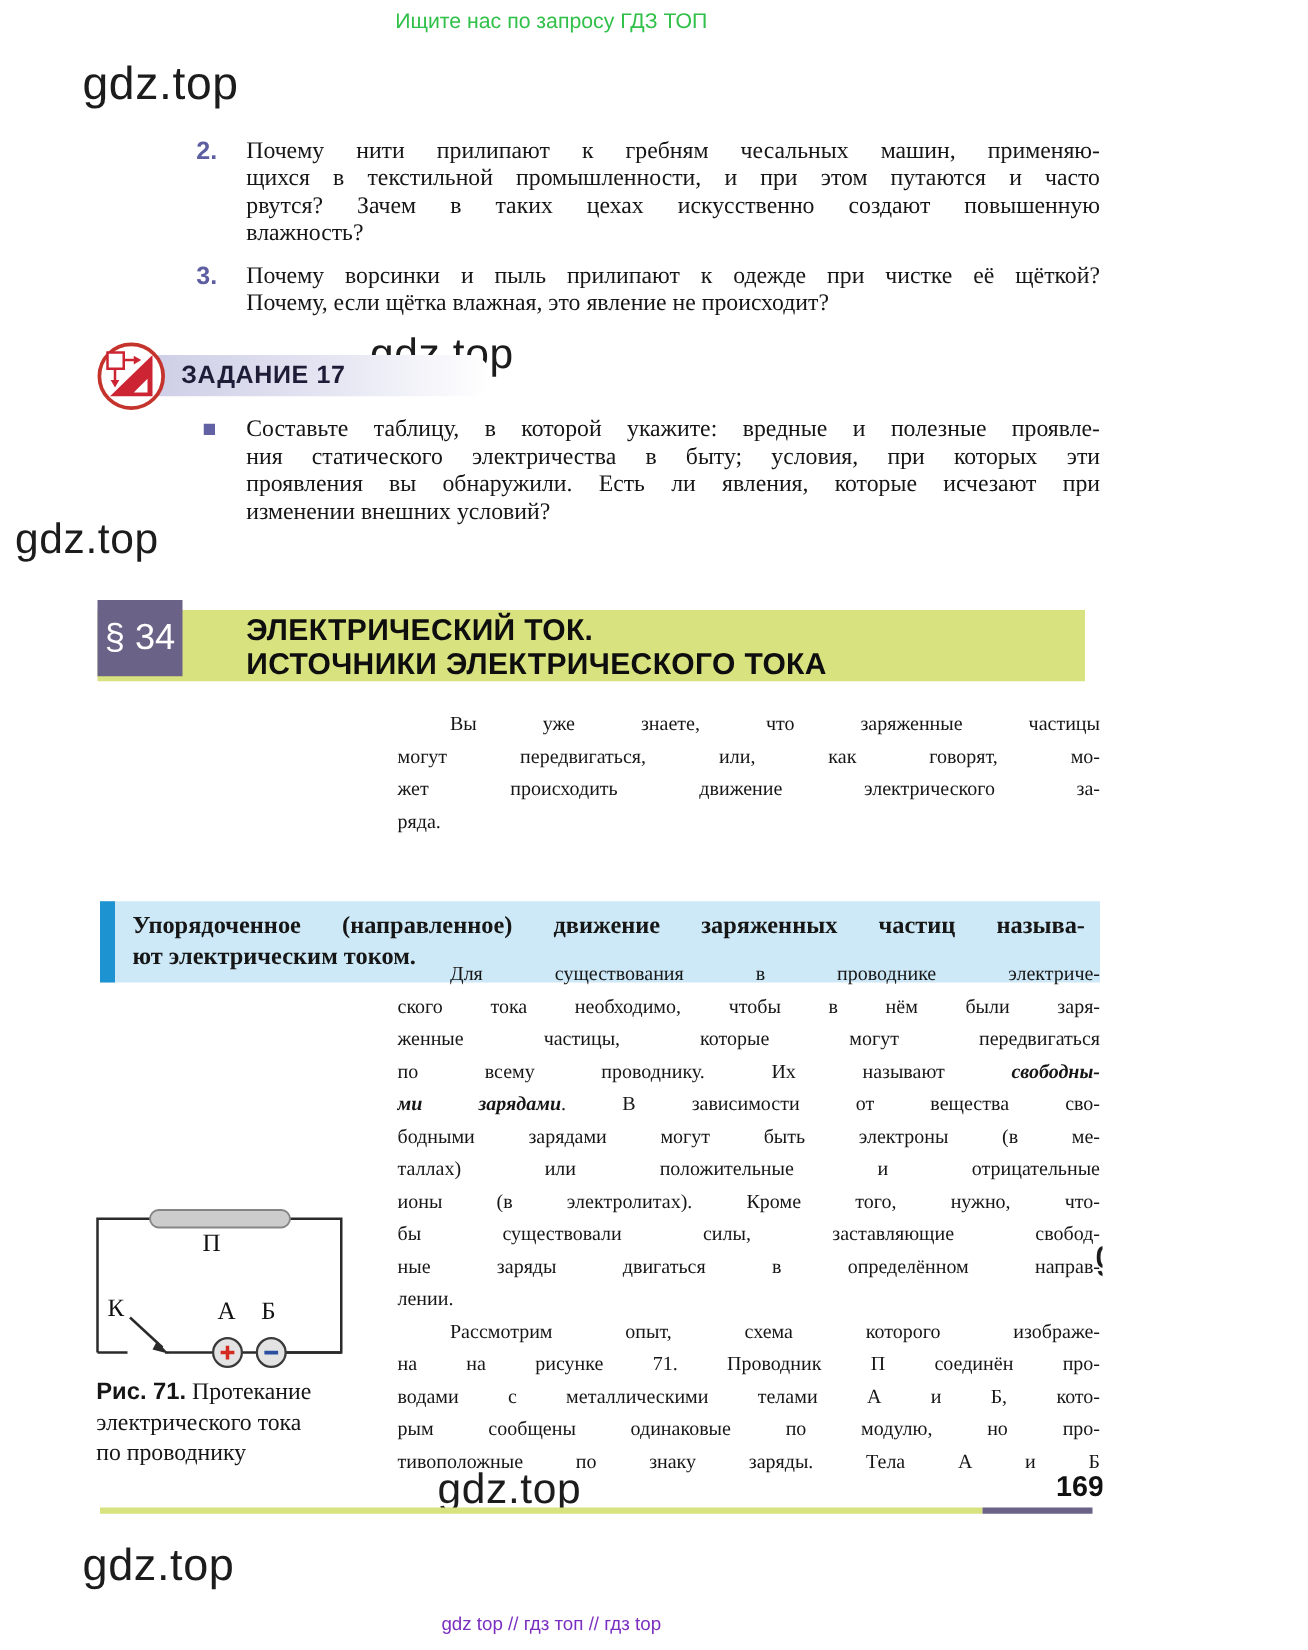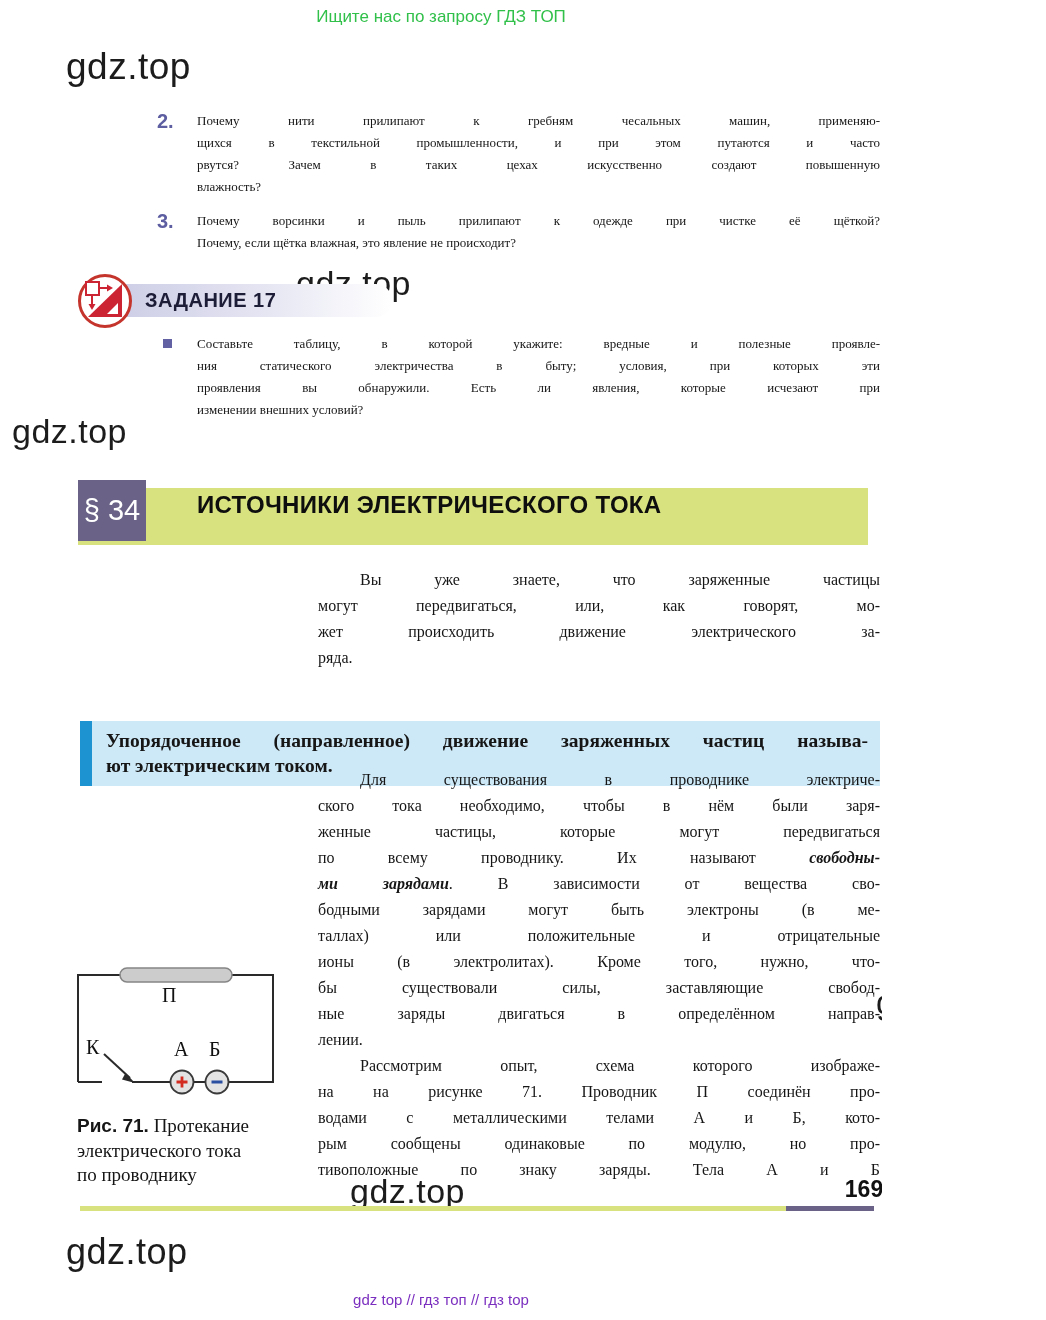--- a/index.html
+++ b/index.html
@@ -24,21 +24,21 @@
   .wm3{left:296px;top:264px;font-size:34px;}
   .wm4{left:12px;top:412px;font-size:34px;}
   .wm5{left:748px;top:487px;font-size:30px;color:#3f4335;}
   .wm6{left:413px;top:722px;font-size:34px;}
   .wm7{left:876px;top:984px;font-size:33px;}
   .wm8{left:350px;top:1172px;font-size:34px;}
   .wm9{left:66px;top:1231px;font-size:36px;}
 
   .qnum{position:absolute;left:157px;width:34px;font-family:"Liberation Sans",sans-serif;
         font-weight:bold;font-size:20px;color:#5d5da1;}
-  .qtext{position:absolute;left:197px;width:683px;font-size:13px;line-height:22px;}
+  .qtext{position:absolute;left:197px;width:683px;font-size:19px;line-height:22px;}
 
   .badge-pill{position:absolute;left:92px;top:284px;width:300px;height:33px;border-radius:17px;
               background:linear-gradient(to right,#c9c9e4 0%,#e4e4f2 55%,#ffffff 100%);}
   .badge-label{display:block;padding-left:53px;line-height:33px;
                font-family:"Liberation Sans",sans-serif;font-weight:bold;font-size:20px;
                color:#1d1d38;letter-spacing:.5px;}
   .task-icon{position:absolute;left:76px;top:272px;}
   .bullet{position:absolute;left:163px;top:339px;width:9px;height:9px;background:#6161a3;}
 
   .secbar{position:absolute;left:78px;top:488px;width:790px;height:57px;background:#d8e27e;}
@@ -57,21 +57,21 @@
   .defbox{position:absolute;left:80px;top:685px;width:800px;background:#cde8f6;margin-top:36px;}
   .defbar{position:absolute;left:0;top:0;width:12px;height:100%;background:#1e93d2;}
   .deftext{padding:7px 12px 8px 26px;font-weight:bold;font-size:19.5px;line-height:25px;}
 
   .figure-svg{position:absolute;left:70px;top:952px;}
   .figlabel{position:absolute;font-size:20px;color:#111;}
   .lbl-p{left:162px;top:984px;}
   .lbl-k{left:86px;top:1036px;}
   .lbl-a{left:174px;top:1038px;}
   .lbl-b{left:209px;top:1038px;}
-  .caption{position:absolute;left:77px;top:1102px;width:250px;font-size:19px;line-height:24.5px;margin-top:12px;}
+  .caption{position:absolute;left:77px;top:1102px;width:250px;font-size:19px;line-height:24.5px;}
 
   .playbtn{position:absolute;left:970px;top:1038px;width:62px;height:62px;border-radius:13px;
            background:linear-gradient(135deg,#4c88bb 0%,#3a74a7 60%,#33679а 100%);
            background-color:#3e79ad;box-shadow:3px 4px 0 #2b5780;cursor:pointer;}
 
   .pagenum{position:absolute;left:834px;top:1176px;width:60px;text-align:center;
            font-family:"Liberation Sans",sans-serif;font-weight:bold;font-size:23px;color:#111;}
   .rule-olive{position:absolute;left:80px;top:1206px;width:706px;height:5px;background:#d8e27e;}
   .rule-purple{position:absolute;left:786px;top:1206px;width:88px;height:5px;background:#6a6387;}
 
@@ -127,20 +127,21 @@
   <div class="qtext" style="top:333px">
       <div class="tl">Составьте таблицу, в которой укажите: вредные и полезные проявле-</div>
       <div class="tl">ния статического электричества в быту; условия, при которых эти</div>
       <div class="tl">проявления вы обнаружили. Есть ли явления, которые исчезают при</div>
       <div class="tl last">изменении внешних условий?</div>
     </div>
 
   <div class="secbar"></div>
   <div class="secnum">§ 34</div>
   <div class="sectitle noj">
+      <div class="tl">ЭЛЕКТРИЧЕСКИЙ ТОК.</div>
       <div class="tl">ИСТОЧНИКИ ЭЛЕКТРИЧЕСКОГО ТОКА</div>
     </div>
 
   <div class="bodycol p-intro">
       <div class="tl ind">Вы уже знаете, что заряженные частицы</div>
       <div class="tl">могут передвигаться, или, как говорят, мо-</div>
       <div class="tl">жет происходить движение электрического за-</div>
       <div class="tl last">ряда.</div>
     </div>
 

